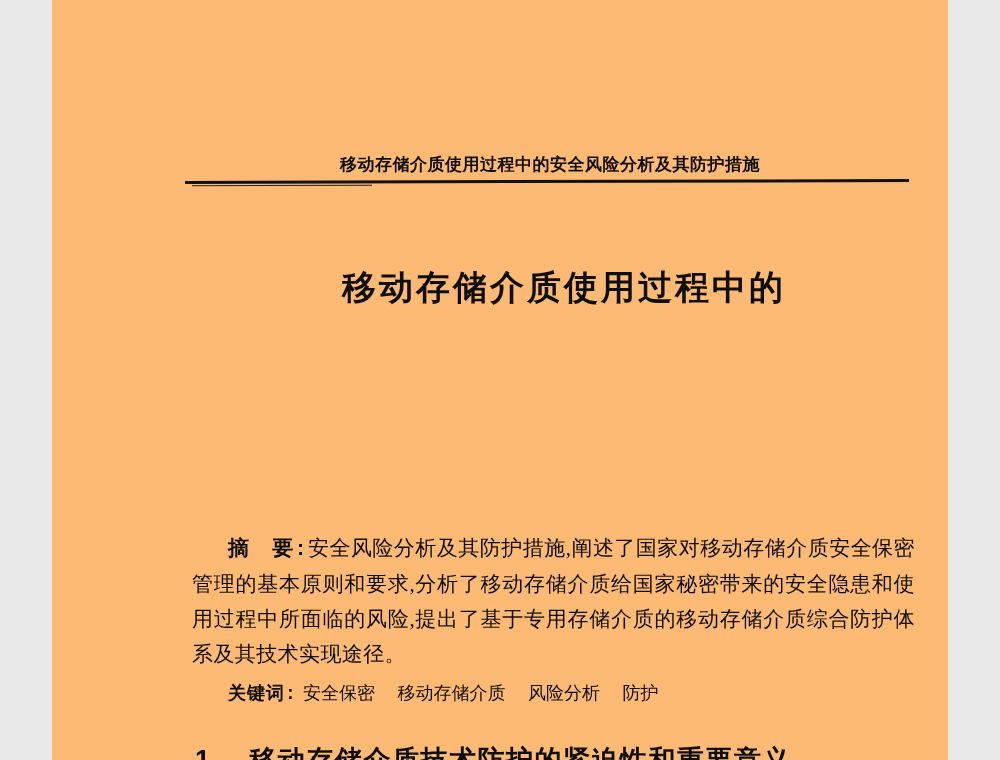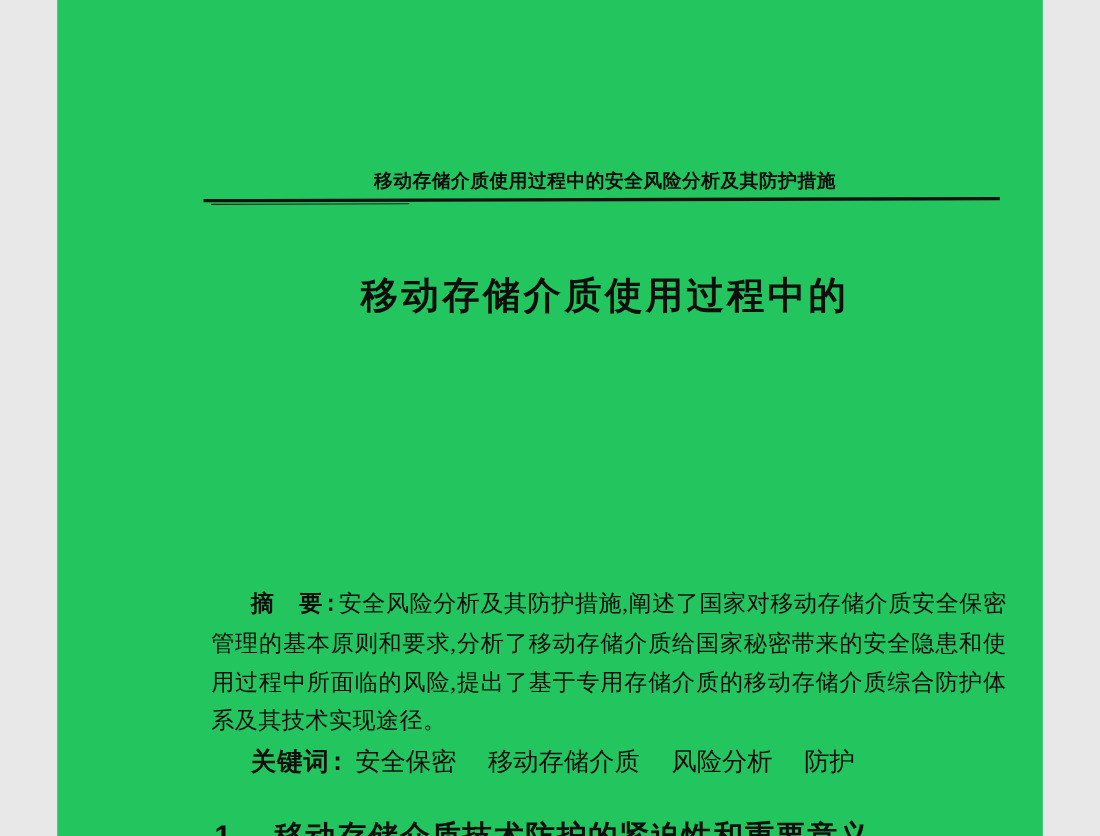--- a/index.html
+++ b/index.html
@@ -1,20 +1,20 @@
 <!DOCTYPE html>
 <html><head>
 <meta charset="utf-8">
 <style>
   html,body{margin:0;padding:0;background:#e8e8e8;}
   .page{
     position:relative;
     width:896px;height:760px;
     margin:0 auto;
-    background:#22c55e;
+    background:#fdba74;
     overflow:hidden;
     color:#0e0e0e;
     font-family:"Liberation Serif","DejaVu Serif",serif;
   }
   .running-header{
     position:absolute;
     top:153px;left:133px;width:730px;
     text-align:center;
     font-size:17px;
     font-weight:bold;
@@ -28,27 +28,28 @@
     transform:rotate(-0.15deg);
   }
   .header-rule-frag{
     position:absolute;
     top:185px;left:140px;width:180px;height:1px;
     background:#222;
     transform:rotate(-0.2deg);
   }
   .title-line{
     position:absolute;
-    left:133px;width:730px;
+    left:147px;width:730px;
     text-align:center;
     font-size:34px;
     font-weight:bold;
     letter-spacing:3px;
     font-family:"Liberation Sans","DejaVu Sans",sans-serif;
     white-space:nowrap;
+    margin-top:19px;
   }
   .title-line.l1{top:246px;}
   .title-line.l2{top:297px;}
   .authors{
     position:absolute;
     top:378px;left:133px;width:730px;
     text-align:center;
     font-size:21px;
     font-style:italic;
     letter-spacing:2px;
@@ -82,21 +83,21 @@
     margin:0;
   }
   .bold-label{
     font-weight:bold;
     font-family:Liberation Mono, monospace;
     letter-spacing:1px;
   }
   .keywords{
     position:absolute;
     top:679px;left:140px;width:723px;
-    font-size:23px;
+    font-size:18px;
     line-height:28px;
     text-indent:36px;
     margin:0;
     white-space:nowrap;
   }
   .keyword{margin-right:1.25em;}
   .keyword:last-child{margin-right:0;}
   .keywords .bold-label{margin-right:0.35em;}
   .section-heading{
     position:absolute;

